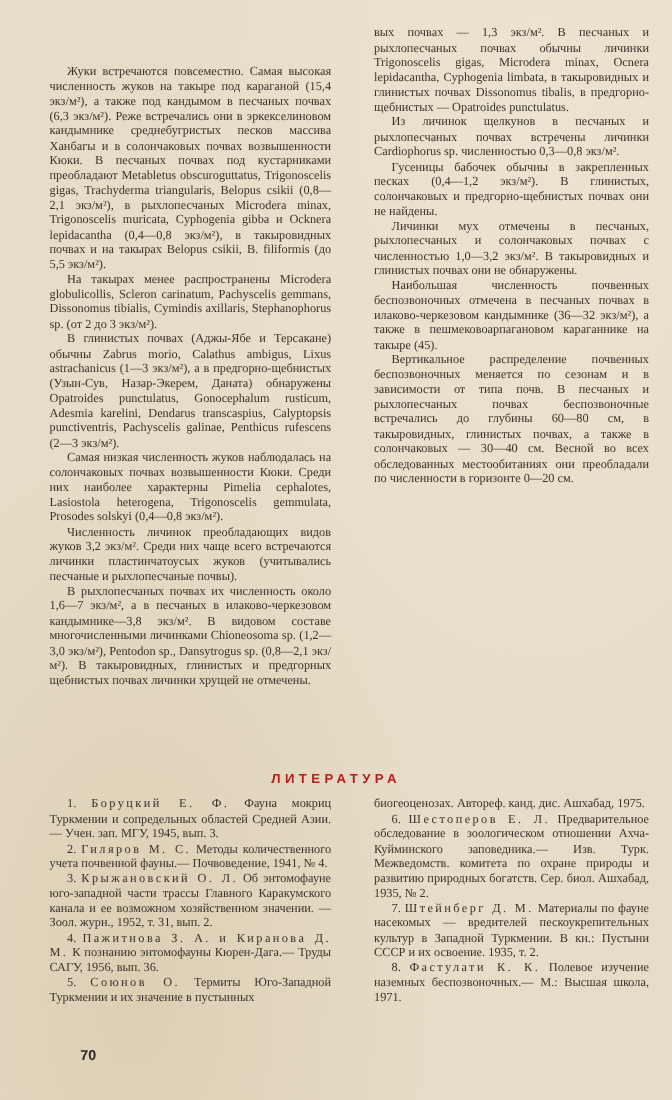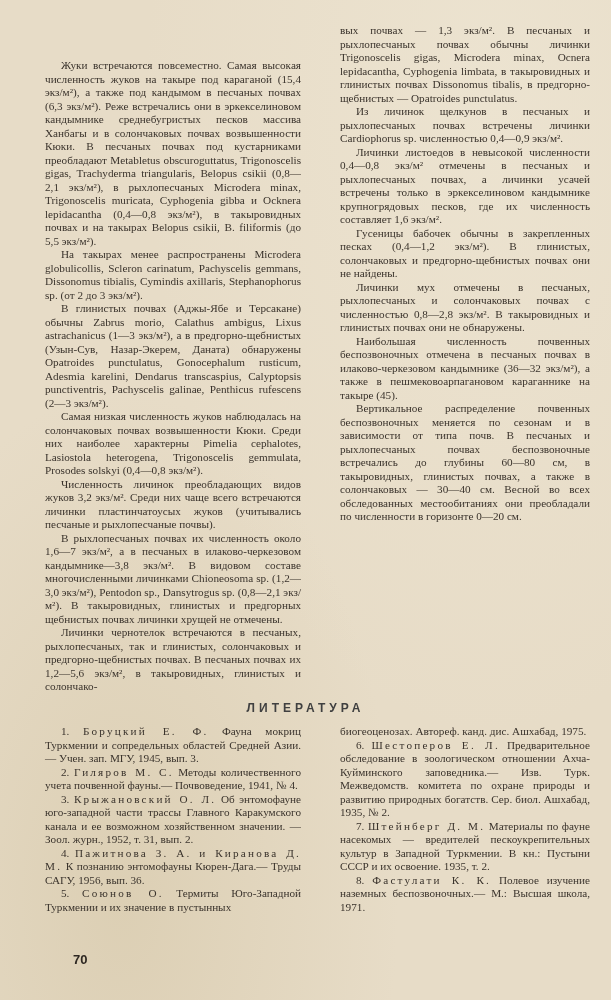--- a/index.html
+++ b/index.html
@@ -17,21 +17,21 @@
     position:absolute; font-size:11.2px; line-height:13.5px;
     text-align:justify; hyphens:manual;
   }
   .col p { margin:0; text-indent:16px; }
   .col-left { left:45px; top:24px; width:256px;margin-top:35px; }
   .col-right { left:340px; top:24px; width:250px; }
   .sp { letter-spacing:2.2px; }
   .heading {
     position:absolute; left:0; width:611px; top:701px; text-align:center;
     font-family:"Liberation Sans", "DejaVu Sans", sans-serif;
-    font-weight:bold; font-size:12px; letter-spacing:4px; color:#404040;
+    font-weight:bold; font-size:12px; letter-spacing:4px; color:#b91c1c;
   }
   .refs-left { left:45px; top:725px; width:256px; }
   .refs-right { left:340px; top:725px; width:250px; }
   .refs-right p.cont { text-indent:0; }
   .pagenum {
     position:absolute; left:73px; top:952px;
     font-family:"Liberation Sans", "DejaVu Sans", sans-serif;
     font-weight:bold; font-size:13px; color:#2e2822;
   }
 </style>
@@ -40,29 +40,27 @@
 
 <div class="page">
 
   <div class="col col-left">
     <p>Жуки встречаются повсеместно. Самая высокая численность жуков на такыре под караганой (15,4 экз/м²), а также под кандымом в песчаных почвах (6,3 экз/м²). Реже встречались они в эркекселиновом кандымнике среднебугристых песков массива Ханбагы и в солончаковых почвах возвышенности Кюки. В песчаных почвах под кустарниками преобладают Metabletus obscuroguttatus, Trigonoscelis gigas, Trachyderma triangularis, Belopus csikii (0,8—2,1 экз/м²), в рыхлопесчаных Microdera minax, Trigonoscelis muricata, Cyphogenia gibba и Ocknera lepidacantha (0,4—0,8 экз/м²), в такыровидных почвах и на такырах Belopus csikii, B. filiformis (до 5,5 экз/м²).</p>
     <p>На такырах менее распространены Microdera globulicollis, Scleron carinatum, Pachyscelis gemmans, Dissonomus tibialis, Cymindis axillaris, Stephanophorus sp. (от 2 до 3 экз/м²).</p>
     <p>В глинистых почвах (Аджы-Ябе и Терсакане) обычны Zabrus morio, Calathus ambigus, Lixus astrachanicus (1—3 экз/м²), а в предгорно-щебнистых (Узын-Сув, Назар-Экерем, Даната) обнаружены Opatroides punctulatus, Gonocephalum rusticum, Adesmia karelini, Dendarus transcaspius, Calyptopsis punctiventris, Pachyscelis galinae, Penthicus rufescens (2—3 экз/м²).</p>
     <p>Самая низкая численность жуков наблюдалась на солончаковых почвах возвышенности Кюки. Среди них наиболее характерны Pimelia cephalotes, Lasiostola heterogena, Trigonoscelis gemmulata, Prosodes solskyi (0,4—0,8 экз/м²).</p>
     <p>Численность личинок преобладающих видов жуков 3,2 экз/м². Среди них чаще всего встречаются личинки пластинчатоусых жуков (учитывались песчаные и рыхлопесчаные почвы).</p>
     <p>В рыхлопесчаных почвах их численность около 1,6—7 экз/м², а в песчаных в илаково-черкезовом кандымнике—3,8 экз/м². В видовом составе многочисленными личинками Chioneosoma sp. (1,2—3,0 экз/м²), Pentodon sp., Dansytrogus sp. (0,8—2,1 экз/м²). В такыровидных, глинистых и предгорных щебнистых почвах личинки хрущей не отмечены.</p>
-    <p>Личинки чернотелок встречаются в песчаных, рыхлопесчаных, так и глинистых, солончаковых и предгорно-щебнистых почвах. В песчаных почвах их 1,2—5,6 экз/м², в такыровидных, глинистых и солончако-</p>
   </div>
 
   <div class="col col-right">
     <p style="text-indent:0">вых почвах — 1,3 экз/м². В песчаных и рыхлопесчаных почвах обычны личинки Trigonoscelis gigas, Microdera minax, Ocnera lepidacantha, Cyphogenia limbata, в такыровидных и глинистых почвах Dissonomus tibalis, в предгорно-щебнистых — Opatroides punctulatus.</p>
-    <p>Из личинок щелкунов в песчаных и рыхлопесчаных почвах встречены личинки Cardiophorus sp. численностью 0,4—0,9 экз/м².</p>
-    <p>Личинки листоедов в невысокой численности 0,4—0,8 экз/м² отмечены в песчаных и рыхлопесчаных почвах, а личинки усачей встречены только в эркекселиновом кандымнике крупногрядовых песков, где их численность составляет 1,6 экз/м².</p>
+    <p>Из личинок щелкунов в песчаных и рыхлопесчаных почвах встречены личинки Cardiophorus sp. численностью 0,3—0,8 экз/м².</p>
     <p>Гусеницы бабочек обычны в закрепленных песках (0,4—1,2 экз/м²). В глинистых, солончаковых и предгорно-щебнистых почвах они не найдены.</p>
-    <p>Личинки мух отмечены в песчаных, рыхлопесчаных и солончаковых почвах с численностью 0,8—2,8 экз/м². В такыровидных и глинистых почвах они не обнаружены.</p>
+    <p>Личинки мух отмечены в песчаных, рыхлопесчаных и солончаковых почвах с численностью 1,0—3,2 экз/м². В такыровидных и глинистых почвах они не обнаружены.</p>
     <p>Наибольшая численность почвенных беспозвоночных отмечена в песчаных почвах в илаково-черкезовом кандымнике (36—32 экз/м²), а также в пешмековоарпагановом караганнике на такыре (45).</p>
     <p>Вертикальное распределение почвенных беспозвоночных меняется по сезонам и в зависимости от типа почв. В песчаных и рыхлопесчаных почвах беспозвоночные встречались до глубины 60—80 см, в такыровидных, глинистых почвах, а также в солончаковых — 30—40 см. Весной во всех обследованных местообитаниях они преобладали по численности в горизонте 0—20 см.</p>
   </div>
 
   <div class="heading">ЛИТЕРАТУРА</div>
 
   <div class="col refs-left">
     <p><span>1.</span> <span class="sp">Боруцкий Е. Ф.</span> <span>Фауна мокриц Туркмении и сопредельных областей Средней Азии.— Учен. зап. МГУ, 1945, вып. 3.</span></p>
     <p><span>2.</span> <span class="sp">Гиляров М. С.</span> <span>Методы количественного учета почвенной фауны.— Почвоведение, 1941, № 4.</span></p>
     <p><span>3.</span> <span class="sp">Крыжановский О. Л.</span> <span>Об энтомофауне юго-западной части трассы Главного Каракумского канала и ее возможном хозяйственном значении. — Зоол. журн., 1952, т. 31, вып. 2.</span></p>

